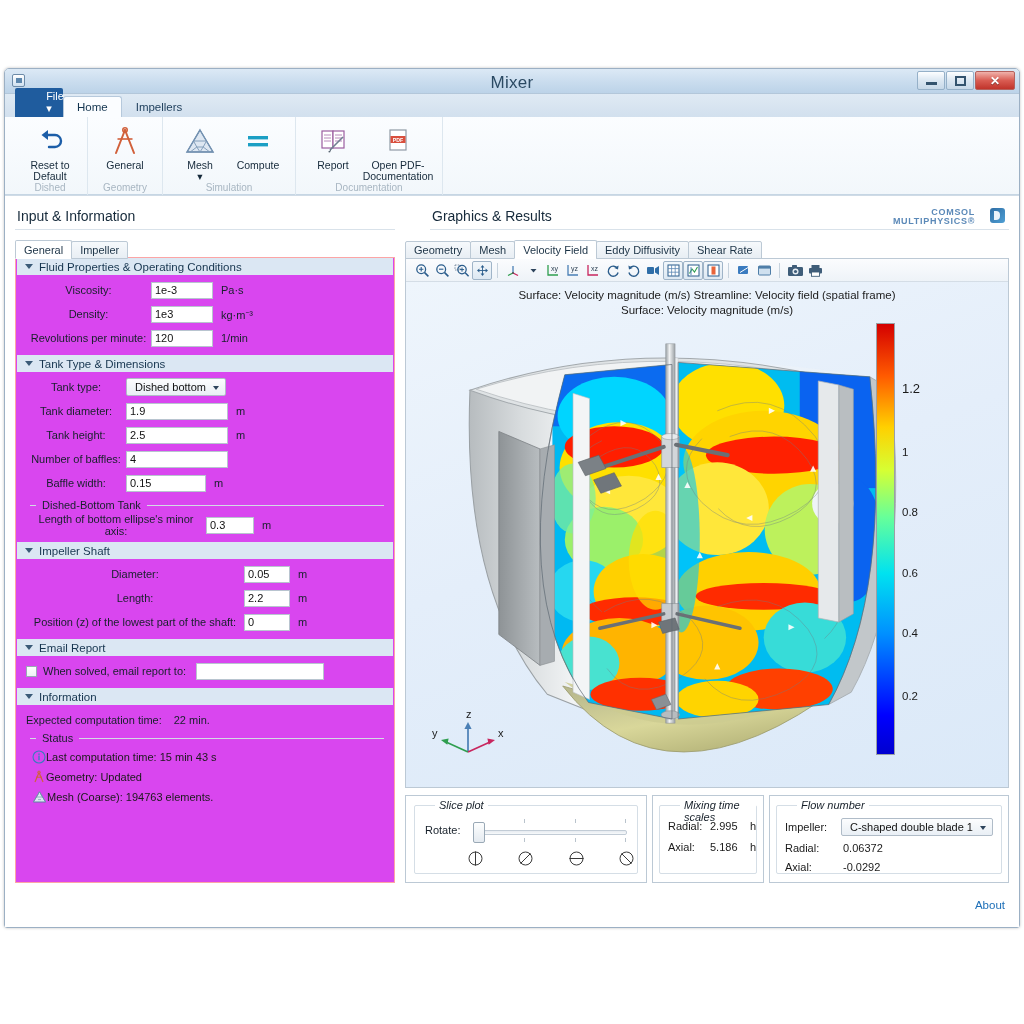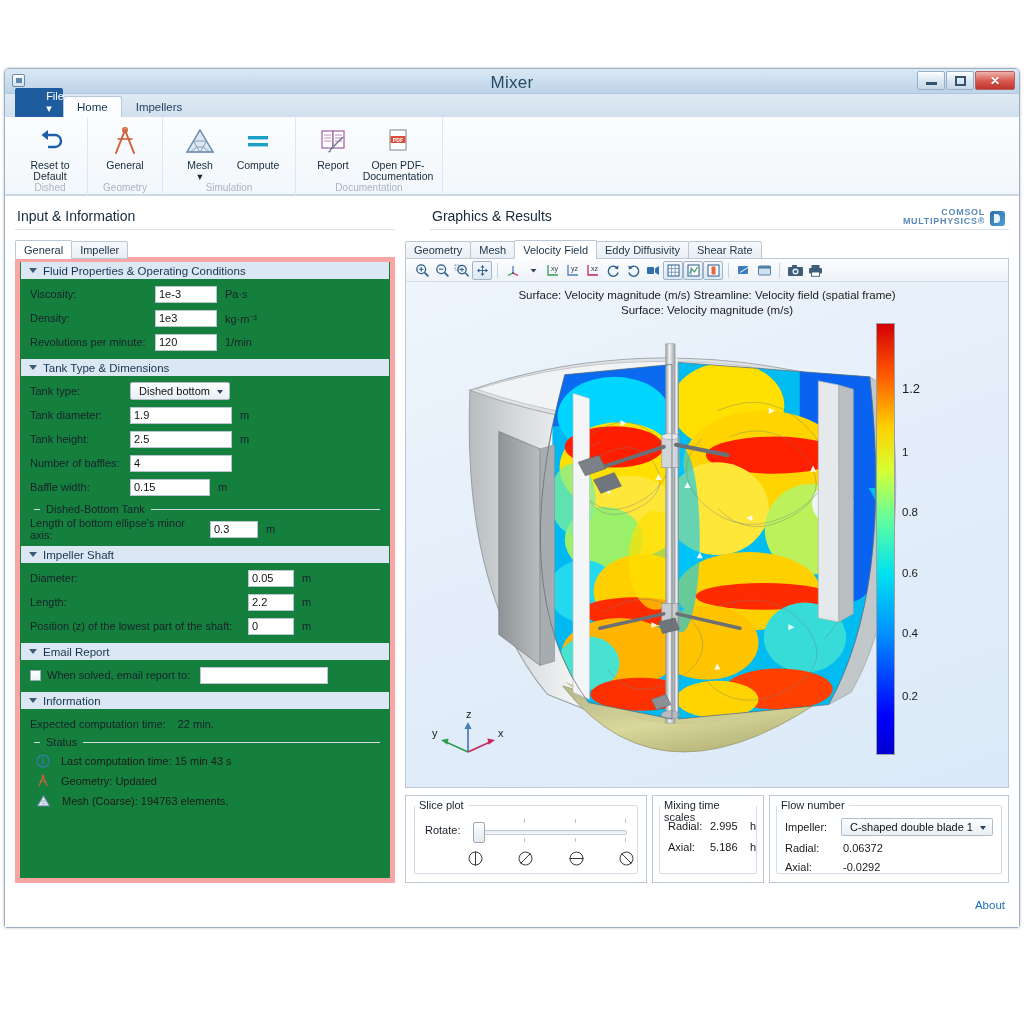--- a/index.html
+++ b/index.html
@@ -114,22 +114,22 @@
   
   .tabstrip{ display:flex; align-items:flex-end; height:19px; position:relative; z-index:2;}
   .tab{
     height:18px; padding:0 8px; font-size:11px; color:#1c3346;
     border:1px solid #bcc9d5; background:linear-gradient(#f6f9fc,#e8eef4);
     border-bottom:1px solid #bcc9d5; display:flex; align-items:center;
     margin-right:-1px; border-radius:2px 2px 0 0;
   }
   .tab.active{ background:#ffffff; border-bottom-color:#ffffff; height:19px; }
   .tabpane{
-    border:5px solid #fca5a5; background:#15803d; margin-top:-1px;
-    position:absolute; left:0; right:0; top:18px; bottom:0; overflow:hidden;
+    border:1px solid #fca5a5; background:#d946ef; margin-top:-1px;
+    position:absolute; left:0; right:0; top:18px; bottom:0; overflow:hidden;text-align:center;
   }
 
   
   .sec-head{
     background:#dbe7f3; height:17px; display:flex; align-items:center;
     padding-left:8px; gap:6px; font-size:11.5px; color:#16354f;
     margin:0 1px;
   }
   .tri{ width:0;height:0;border-left:4px solid transparent;border-right:4px solid transparent;border-top:5px solid #3a5a77; }
   .row{ display:flex; align-items:center; height:24px; padding:0 10px; }
@@ -148,25 +148,25 @@
   .sel:after{
     content:""; position:absolute; right:6px; top:7px;
     border-left:3.5px solid transparent;border-right:3.5px solid transparent;border-top:4px solid #2d445c;
   }
   .fieldset-lbl{ display:flex; align-items:center; gap:6px; padding:4px 10px 0 14px; }
   .fieldset-lbl .txt{ font-size:11px; color:#17202a; white-space:nowrap; }
   .fieldset-lbl .line{ flex:1; height:1px; background:#d3dce4; }
   .fieldset-lbl .linel{ width:6px; height:1px; background:#d3dce4; }
   .chk{ width:11px; height:11px; border:1px solid #9aa9b6; background:linear-gradient(#fff,#eef2f6); }
 
-  .status-line{ display:flex; align-items:center; gap:11px; padding:3px 10px 3px 16px; font-size:11px; }
+  .status-line{ display:flex; align-items:center; padding:3px 10px 3px 16px; font-size:11px; }
 
   
   .comsol-logo{
-    position:absolute; right:4px; top:2px; display:flex; align-items:flex-end; gap:5px;
+    position:absolute; right:4px; top:2px; display:flex; align-items:flex-start; gap:15px;
   }
   .comsol-logo .txt{ text-align:right; line-height:9px; color:#5b89b8; font-size:9px; letter-spacing:.7px; font-weight:bold;}
   .comsol-logo .mark{
     width:15px;height:15px;border-radius:3px;
     background:linear-gradient(135deg,#2e6da4,#4f9fd4);
     position:relative;
   }
   .comsol-logo .mark:after{
     content:"";position:absolute;left:4px;top:3px;width:6px;height:9px;
     background:#eaf3fa;border-radius:0 4px 4px 0;
@@ -189,22 +189,22 @@
     position:absolute; left:0; right:0; top:6px; text-align:center;
     font-size:11.5px; color:#1b1b1b; line-height:15px;
   }
   .bottom-box{
     position:absolute; bottom:0; height:88px; border:1px solid #bcc9d5; background:#fff;
   }
   .grp{
     position:absolute; border:1px solid #d5dee6; border-radius:2px;
   }
   .grp-title{
-    position:absolute; top:-7px; left:0; background:#fff; padding:0 4px;
-    font-size:11px; color:#17202a;
+    position:absolute; top:-7px; left:20px; background:#fff; padding:0 4px;
+    font-size:11px; color:#17202a;font-style:italic;
   }
   .slider-track{ height:5px; background:linear-gradient(#e6ebf0,#f7f9fb); border:1px solid #c2ccd6; border-radius:2px; }
   .slider-thumb{
     position:absolute; width:12px; height:21px; border:1px solid #9aa9b6; border-radius:2px;
     background:linear-gradient(#fdfefe,#e4eaf0);
   }
   .about-link{
     position:absolute; right:14px; bottom:16px; font-size:11.5px; color:#1d6fb8;
   }
   svg{ display:block; }

